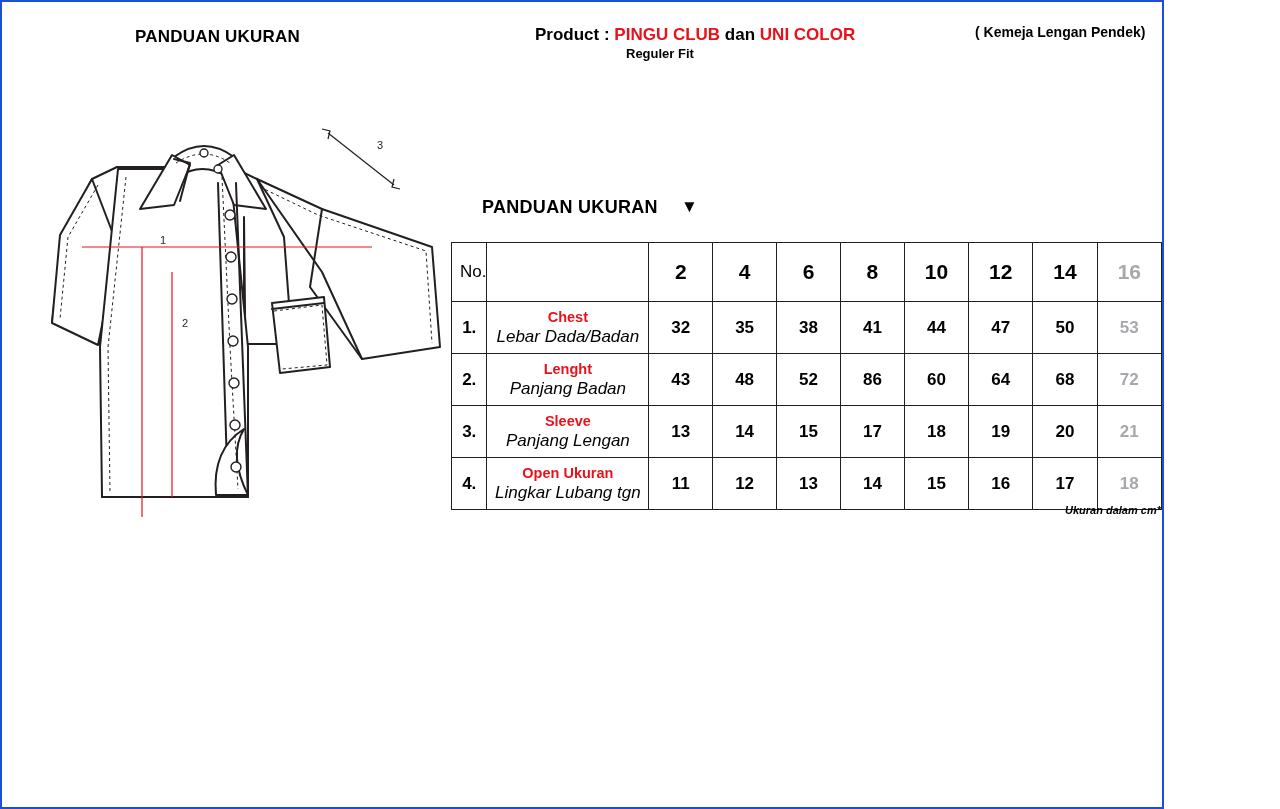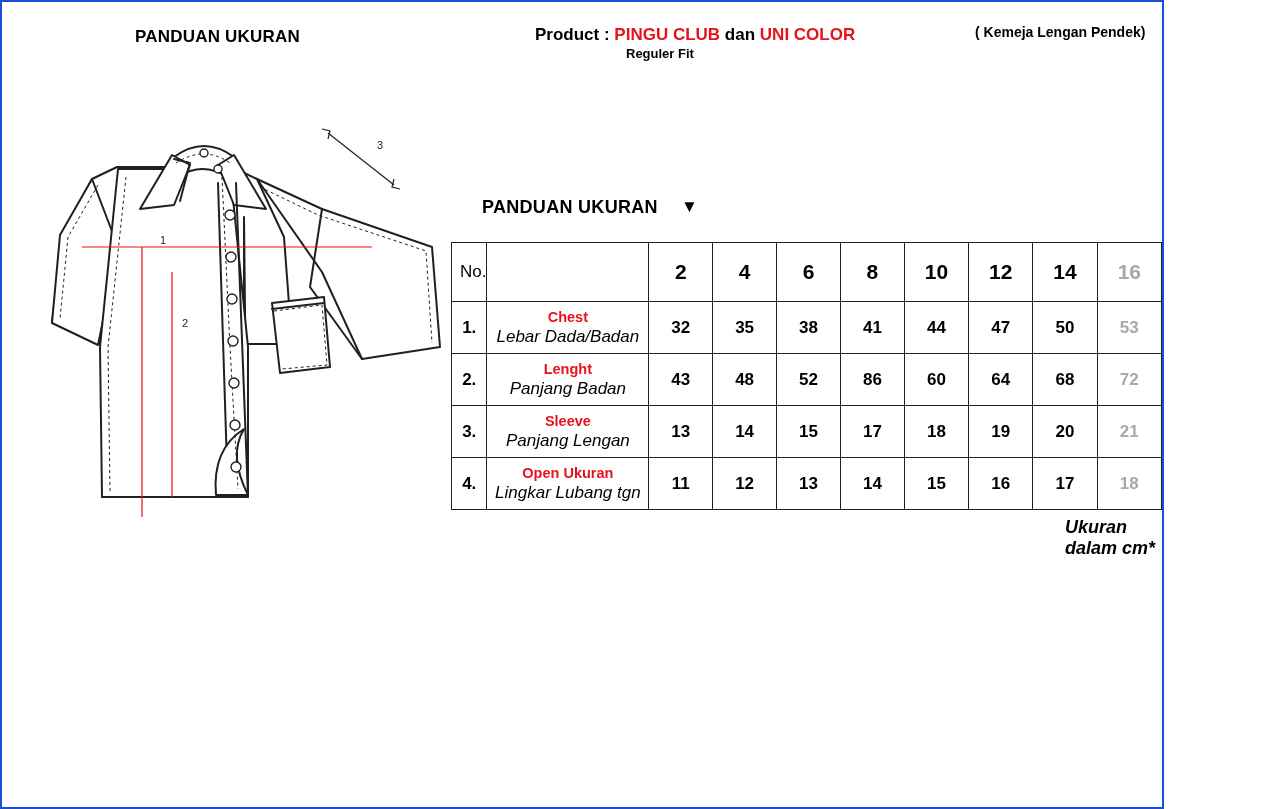--- a/index.html
+++ b/index.html
@@ -137,22 +137,22 @@
     font-weight: normal;
     font-style: italic;
     display: block;
   }
   td.val { font-size: 18px; font-weight: normal; }
   td.val.dim, thead th.size-head.dim { color: #a6a8ab; }
 
   .note {
     position: absolute;
     left: 1063px;
-    top: 515px;
-    font-size: 18px;
+    top: 502px;
+    font-size: 11px;
     font-style: italic;
     font-weight: bold;
   }
 </style>
 </head>
 <body>
 
 <div id="page">
 
   <div class="hdr-left">

